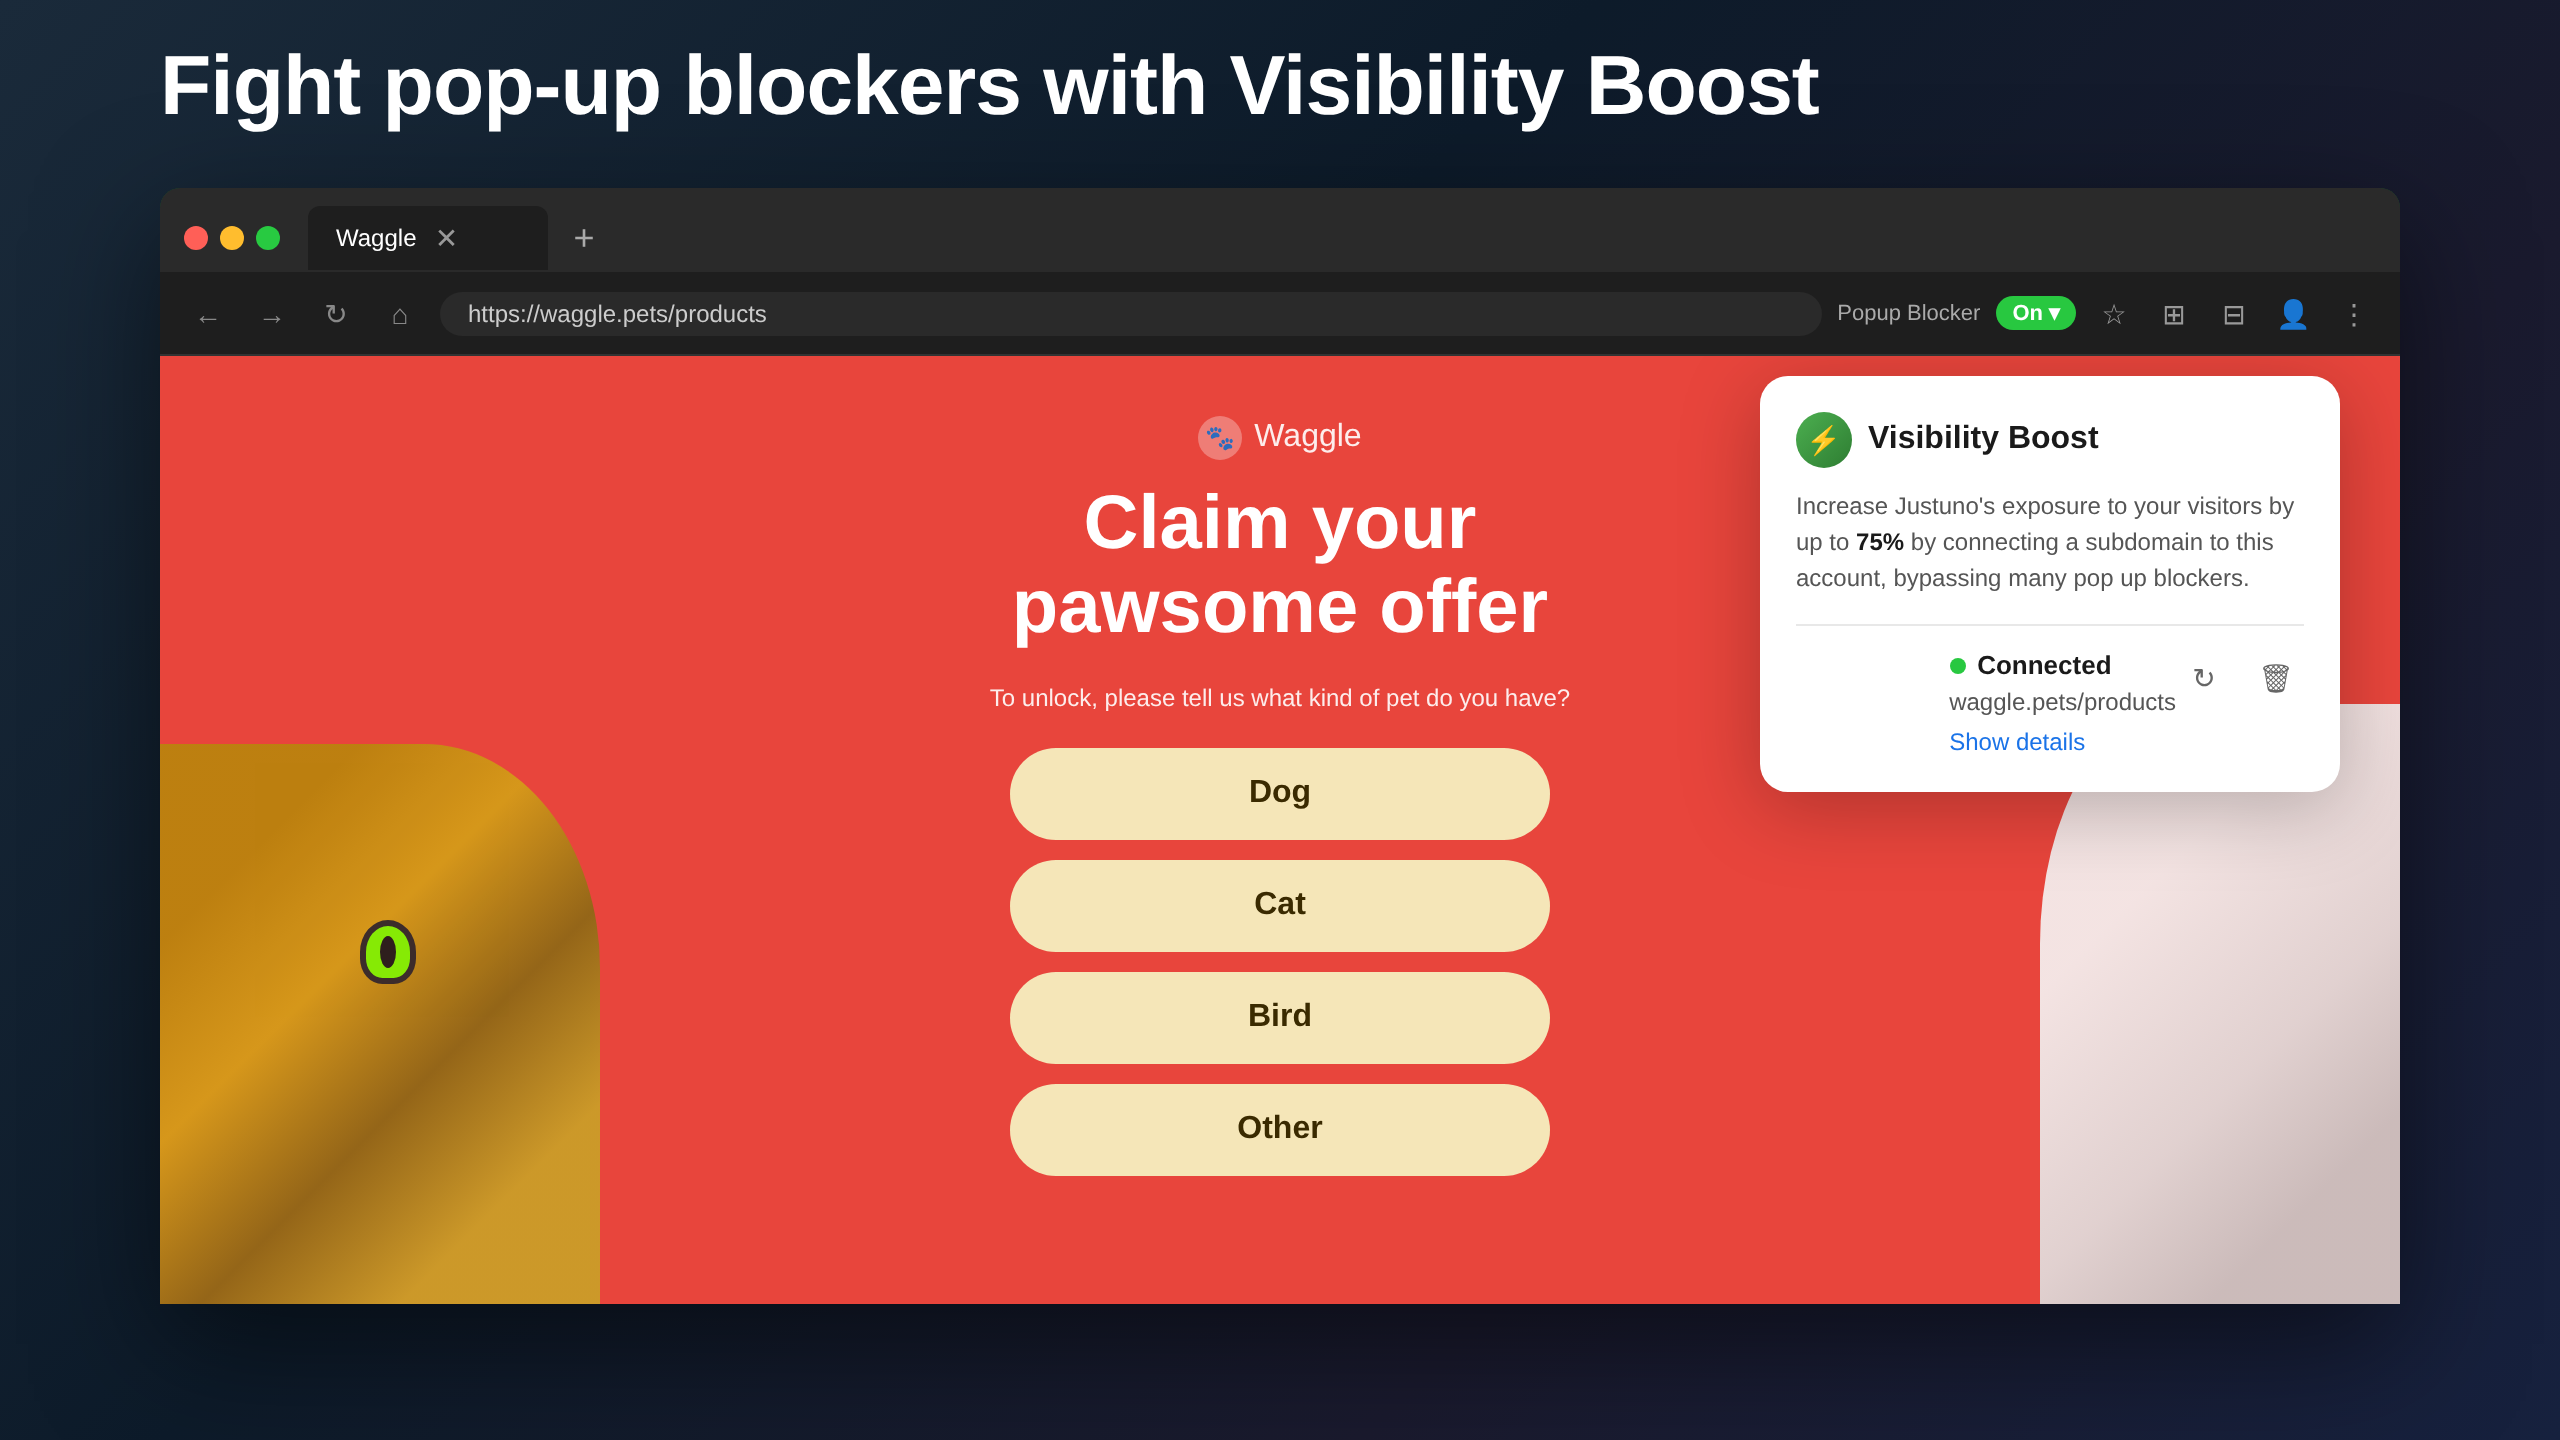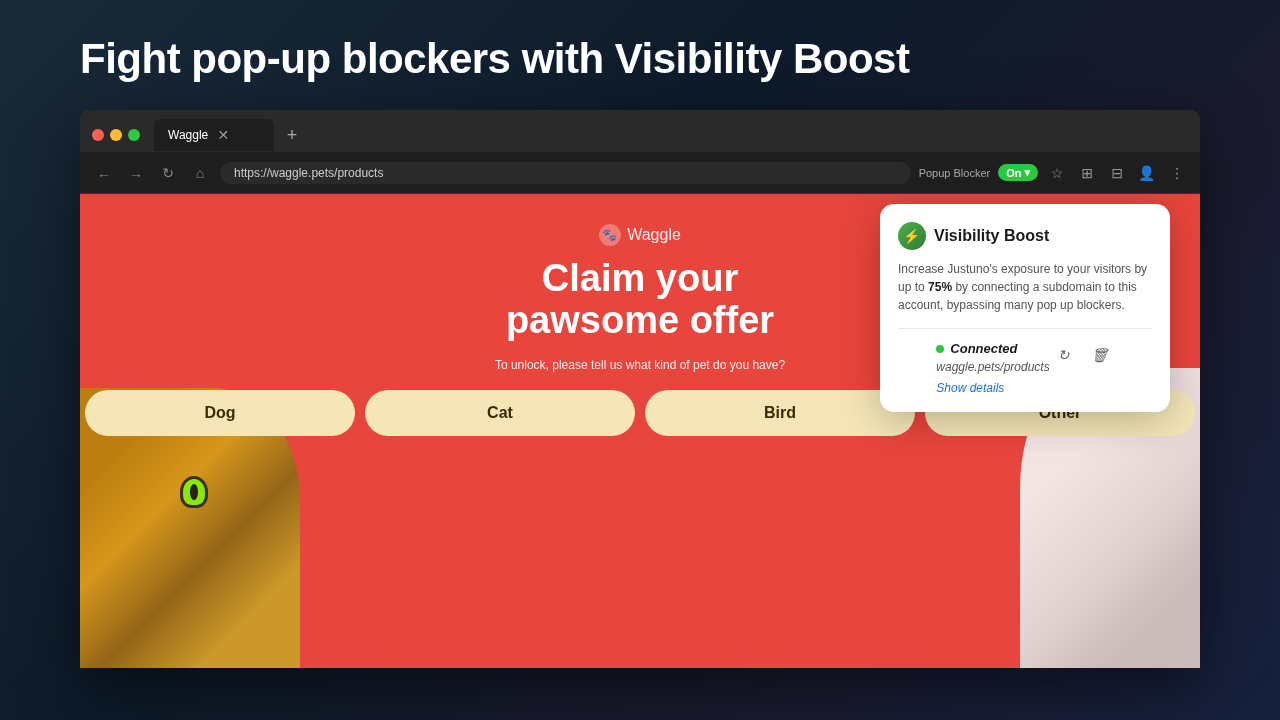--- a/index.html
+++ b/index.html
@@ -6,21 +6,21 @@
     body {
       width: 1280px;
       height: 720px;
       background: linear-gradient(135deg, #1a2a3a 0%, #0d1b2a 40%, #1a1a2e 70%, #16213e 100%);
       font-family: -apple-system, BlinkMacSystemFont, 'Segoe UI', sans-serif;
       overflow: hidden;
     }
 
     
     .page-title-area {
-      padding: 36px 80px 28px 80px;
+      padding: 20px 80px 28px 80px;
     }
     .page-title {
       color: #ffffff;
       font-size: 42px;
       font-weight: 800;
       letter-spacing: -0.5px;
       line-height: 1.1;
     }
 
     
@@ -244,21 +244,21 @@
       margin-top: 12px;
     }
     .promo-subtitle {
       color: rgba(255,255,255,0.9);
       font-size: 12px;
       text-align: center;
       margin-top: 16px;
     }
     .pet-buttons {
       display: flex;
-      flex-direction: row;
+      flex-direction: column;
       align-items: center;
       gap: 10px;
       margin-top: 18px;
       z-index: 2;
     }
     .pet-btn {
       width: 270px;
       padding: 14px 24px;
       background: #f5e6b8;
       border: none;
@@ -312,22 +312,21 @@
     }
     .vb-description strong { color: #1a1a1a; font-weight: 700; }
     .vb-divider {
       height: 1px;
       background: #e8e8e8;
       margin-bottom: 12px;
     }
     .vb-status-row {
       display: flex;
       align-items: flex-start;
-      justify-content: center;
-      font-style: italic;
+      justify-content: flex-end;
     }
     .vb-status-left {}
     .vb-connected {
       display: flex;
       align-items: center;
       gap: 6px;
       font-size: 13px;
       font-weight: 600;
       color: #1a1a1a;
       margin-bottom: 4px;

